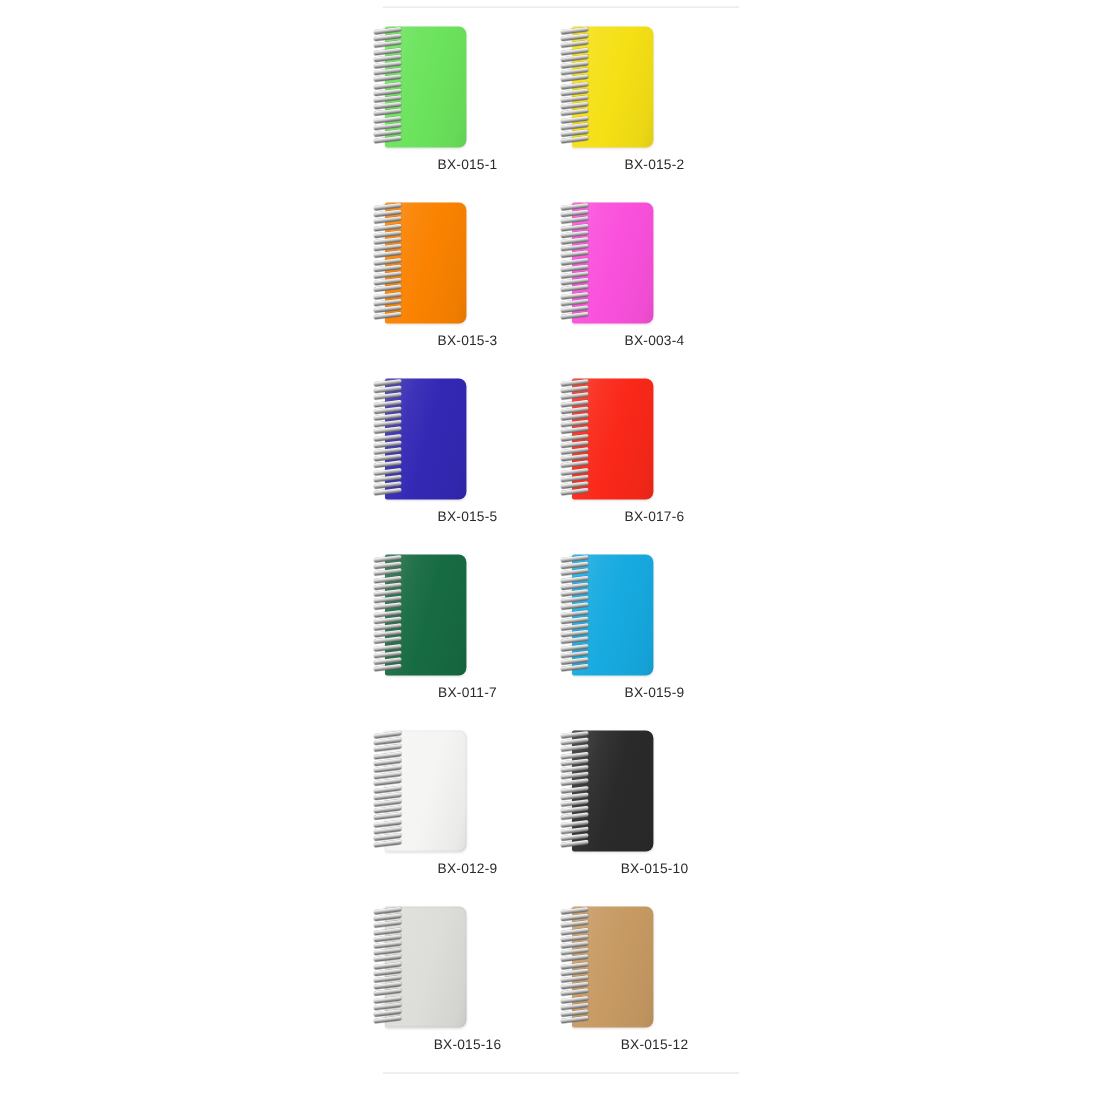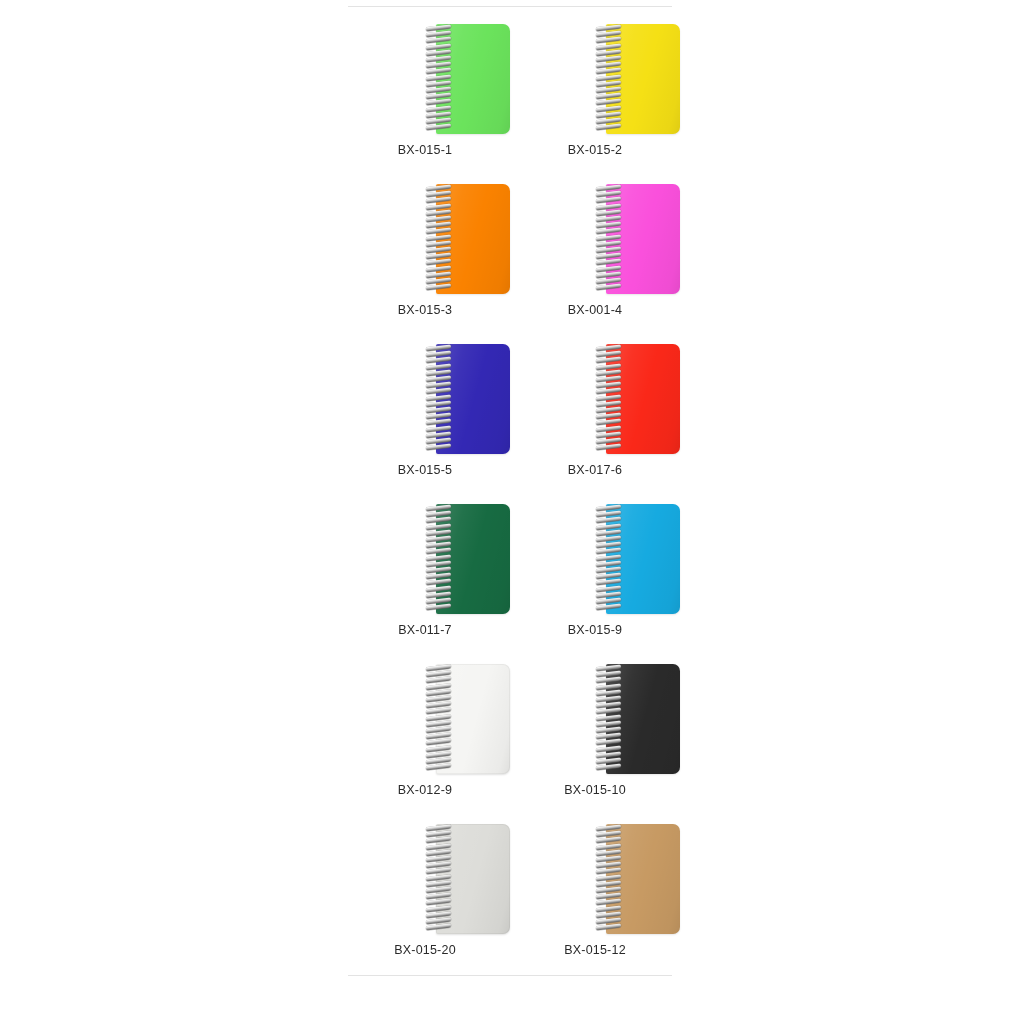--- a/index.html
+++ b/index.html
@@ -41,21 +41,21 @@
     display: grid;
     grid-template-columns: 1fr 1fr;
     grid-auto-rows: 160px;
     row-gap: 0px;
   }
 
   .cell {
     position: relative;
     display: flex;
     flex-direction: column;
-    align-items: flex-end;
+    align-items: flex-start;
     justify-content: flex-start;
   }
 
   
   .notebook {
     position: relative;
     width: 84px;
     height: 110px;
     margin-top: 6px;
   }
@@ -376,21 +376,21 @@
               <i></i>
             </div>
             <div class="coil" style="top: 93px;">
               <i></i>
             </div>
             <div class="coil" style="top: 99.2px;">
               <i></i>
             </div>
           </div>
         </div>
-        <div class="caption">BX-001-4</div>
+        <div class="caption">BX-003-4</div>
       </div>
       <div class="cell">
         <div class="notebook">
           <div class="pages" style="background: rgb(226, 224, 240);"></div>
           <div class="cover" style="background: rgb(51, 40, 180);"></div>
           <div class="spiral">
             <div class="coil" style="top: 0px;">
               <i></i>
             </div>
             <div class="coil" style="top: 6.2px;">
@@ -796,21 +796,21 @@
               <i></i>
             </div>
             <div class="coil" style="top: 93px;">
               <i></i>
             </div>
             <div class="coil" style="top: 99.2px;">
               <i></i>
             </div>
           </div>
         </div>
-        <div class="caption">BX-015-20</div>
+        <div class="caption">BX-015-16</div>
       </div>
       <div class="cell">
         <div class="notebook">
           <div class="pages" style="background: rgb(236, 223, 203);"></div>
           <div class="cover" style="background: rgb(199, 154, 99);"></div>
           <div class="spiral">
             <div class="coil" style="top: 0px;">
               <i></i>
             </div>
             <div class="coil" style="top: 6.2px;">

